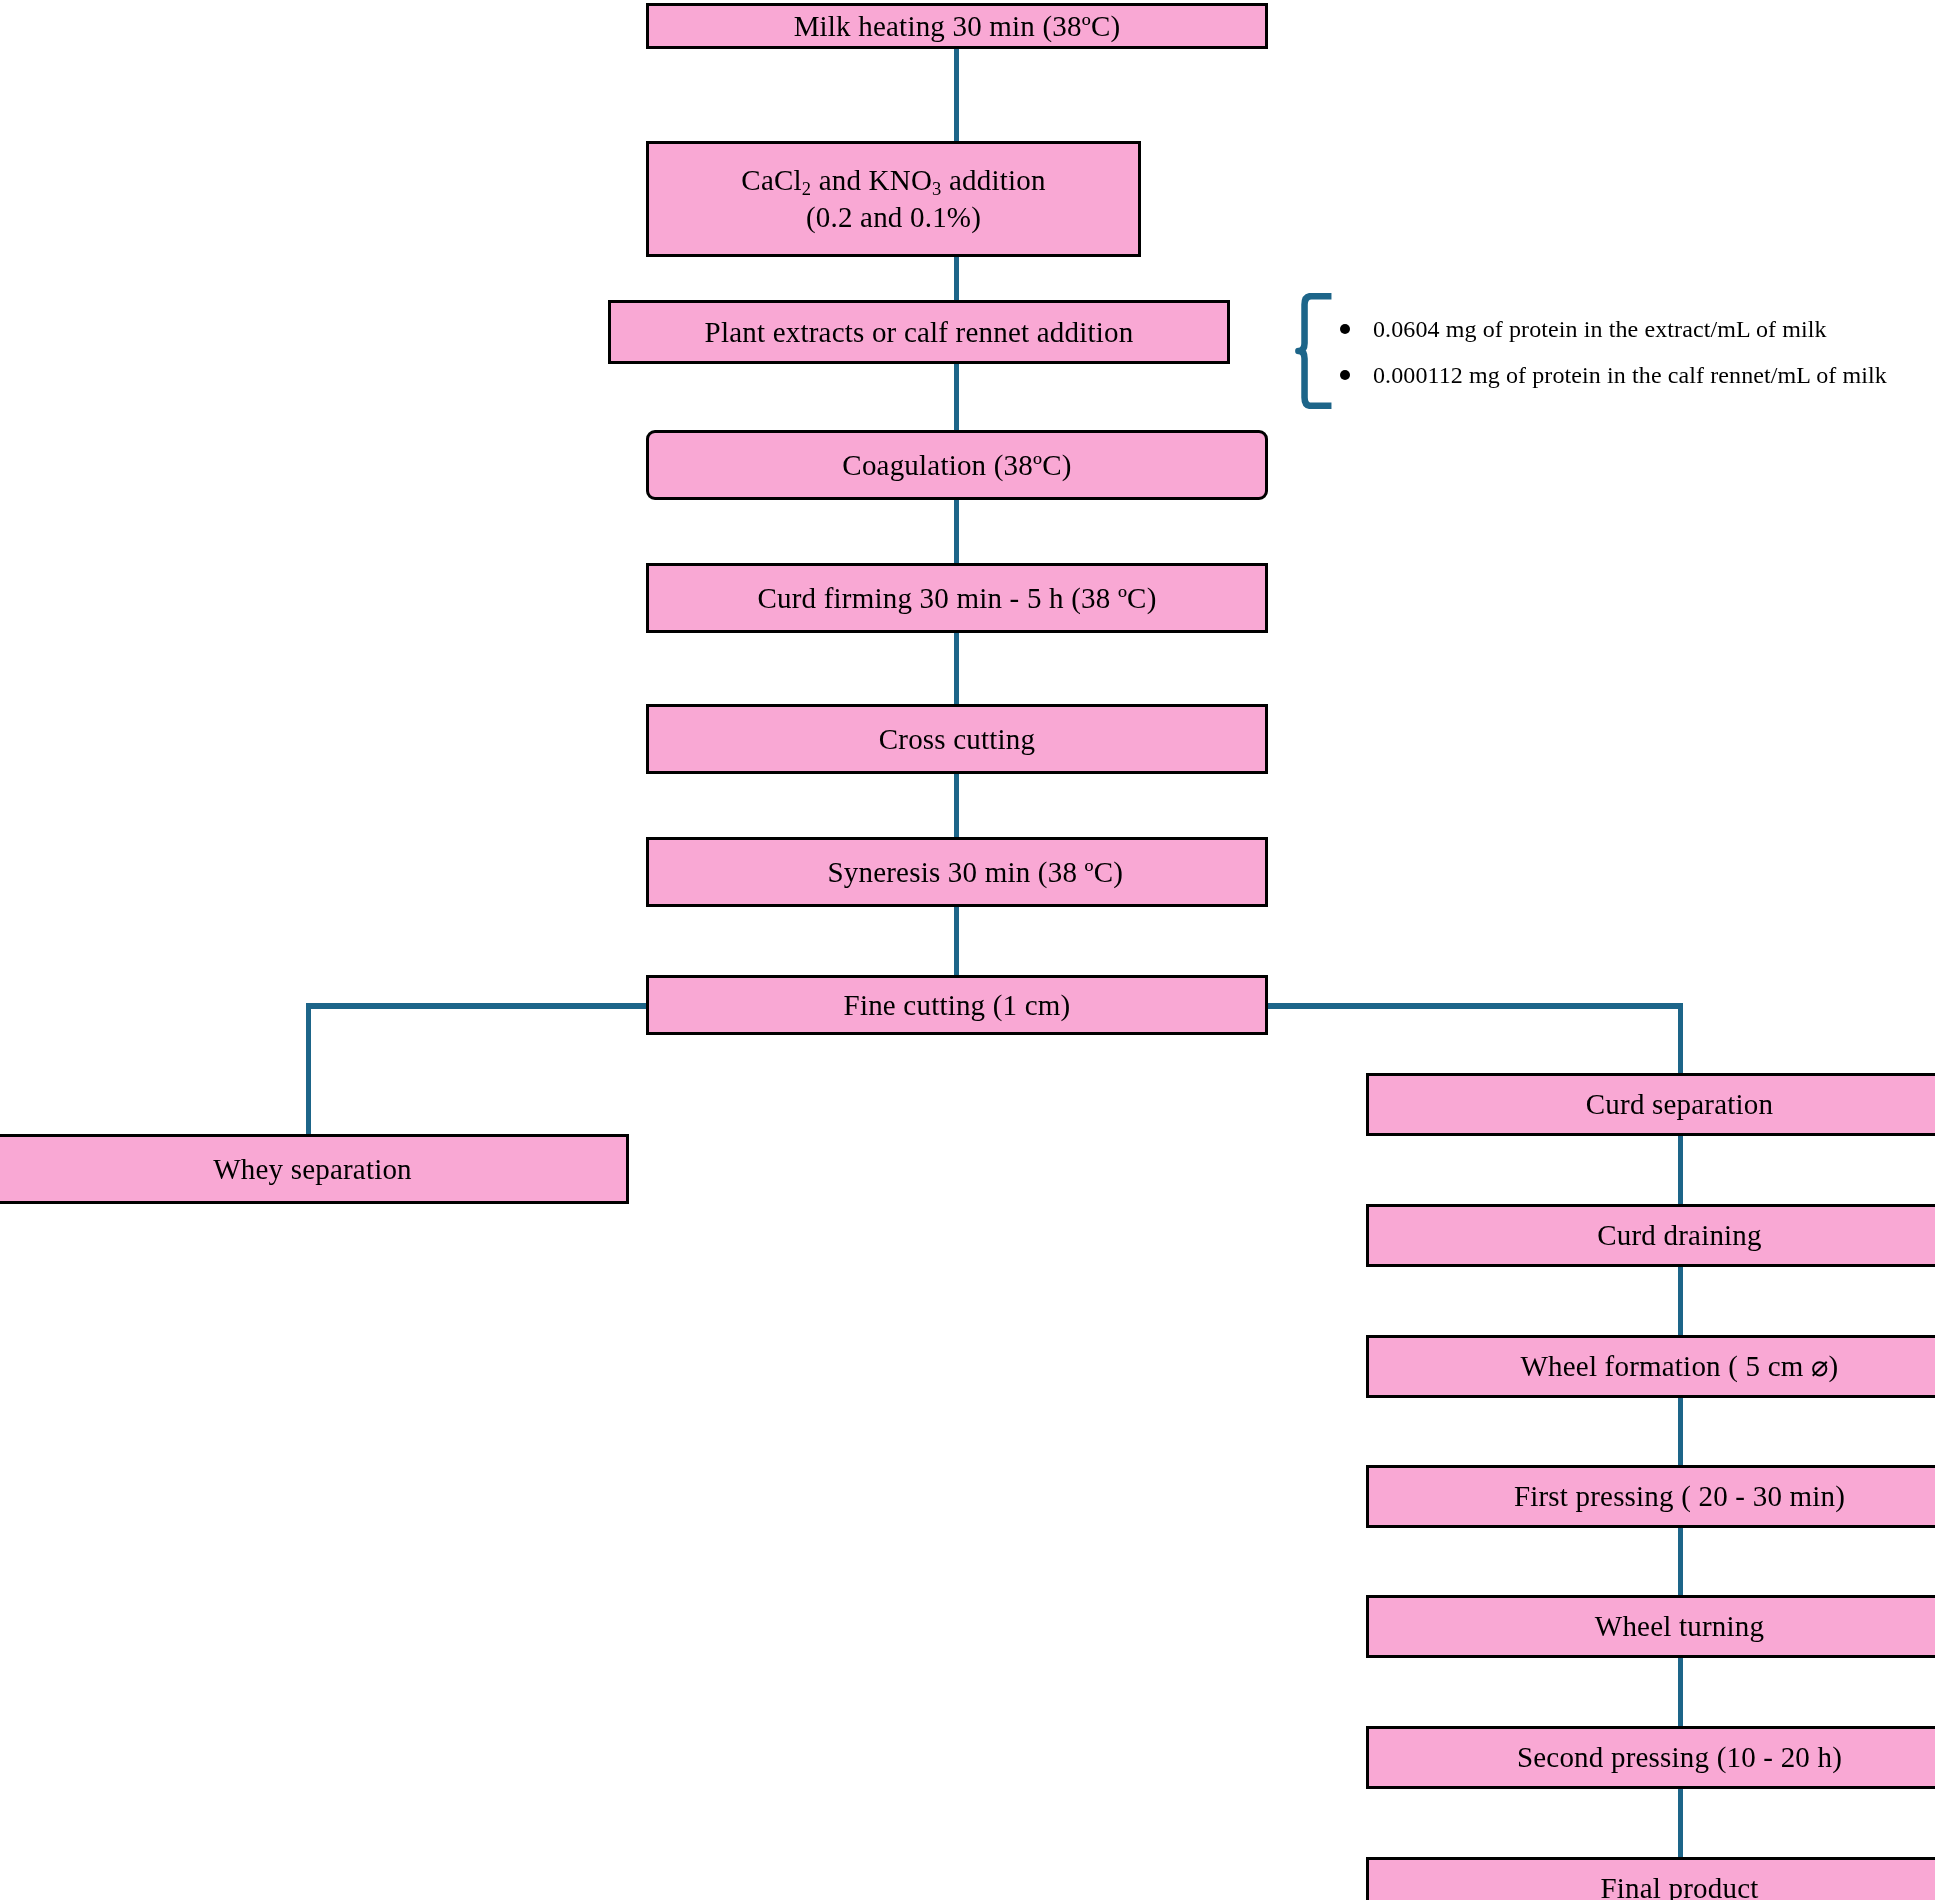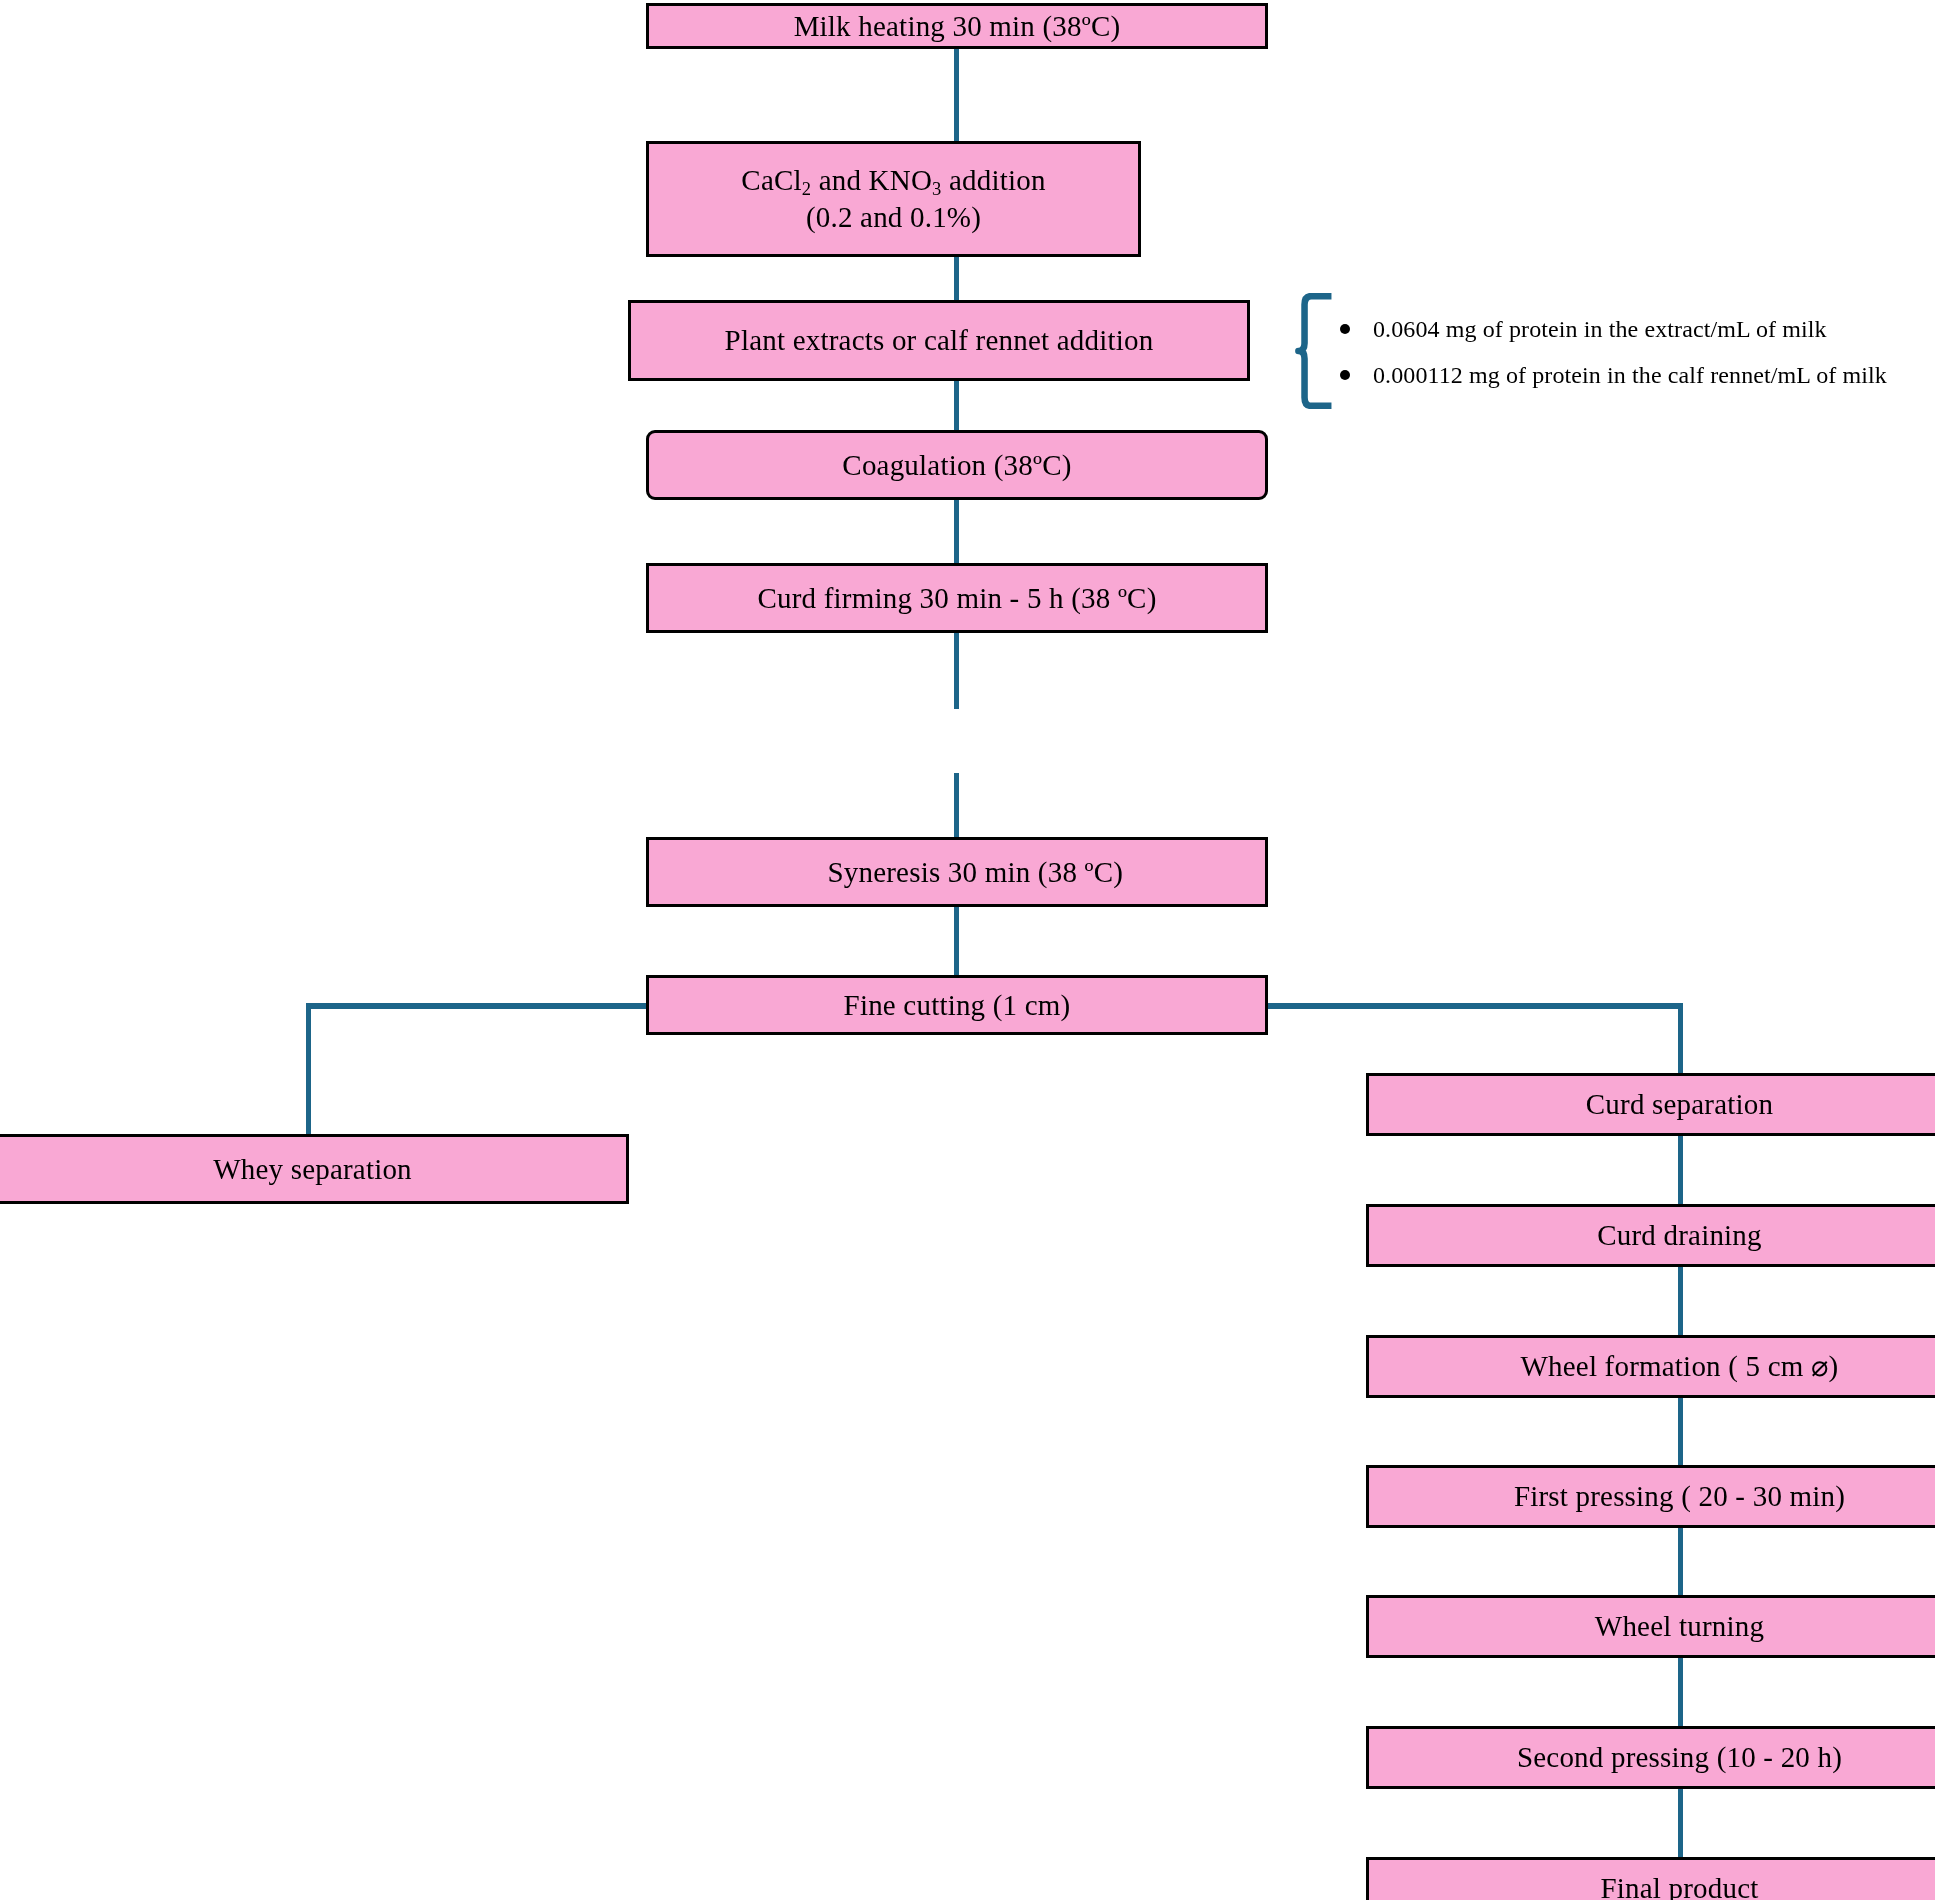--- a/index.html
+++ b/index.html
@@ -102,32 +102,35 @@
 
   <div class="box" style="left:646px; top:3.1px; width:622px; height:46px;">
     <span>Milk heating  30 min (38ºC)</span>
   </div>
 
   <div class="box" style="left:646px; top:141px; width:495px; height:116px; flex-direction:column;">
     <span class="ln"><span>CaCl</span><sub>2</sub><span> and KNO</span><sub>3</sub><span> addition</span></span>
     <span class="ln">(0.2 and 0.1%)</span>
   </div>
 
-  <div class="box" style="left:628px; top:300px; width:622px; height:81px;">
+  <div class="box" style="left:608px; top:300px; width:622px; height:64px;">
     <span>Plant extracts or calf rennet  addition</span>
   </div>
 
   <div class="box" style="left:646px; top:430px; width:622px; height:70px;border-radius:9px;">
     <span>Coagulation  (38ºC)</span>
   </div>
 
   <div class="box" style="left:646px; top:563px; width:622px; height:70px;">
     <span>Curd firming 30 min - 5 h (38 ºC)</span>
   </div>
 
+  <div class="box" style="left:646px; top:704px; width:622px; height:70px;">
+    <span>Cross cutting</span>
+  </div>
 
   <div class="box" style="left:646px; top:837px; width:622px; height:70px;padding-left:42px;">
     <span>Syneresis 30 min (38 ºC)</span>
   </div>
 
   <div class="box" style="left:646px; top:975px; width:622px; height:60px;">
     <span>Fine cutting  (1 cm)</span>
   </div>
 
   <div class="box" style="left:-3.5px; top:1134px; width:632px; height:70px;">

